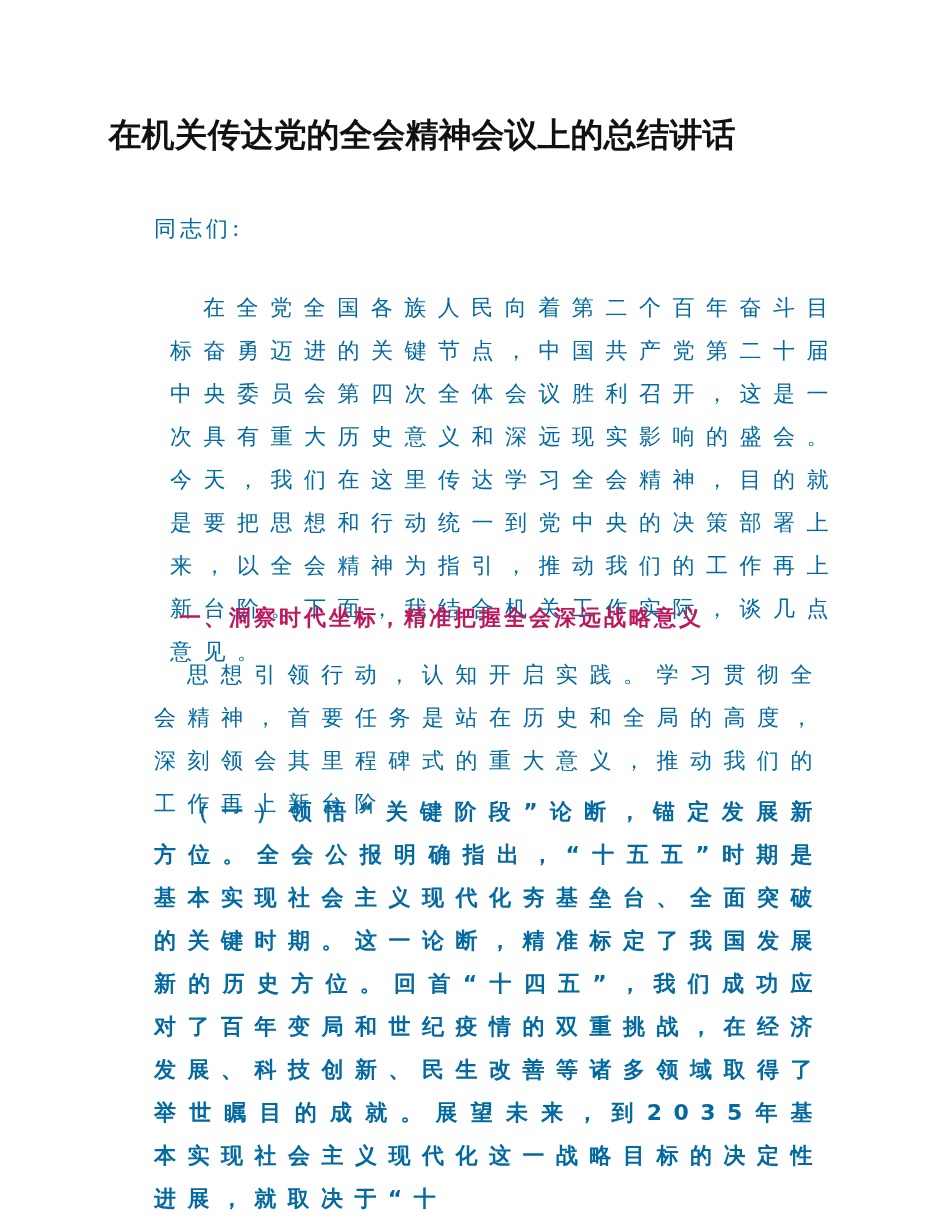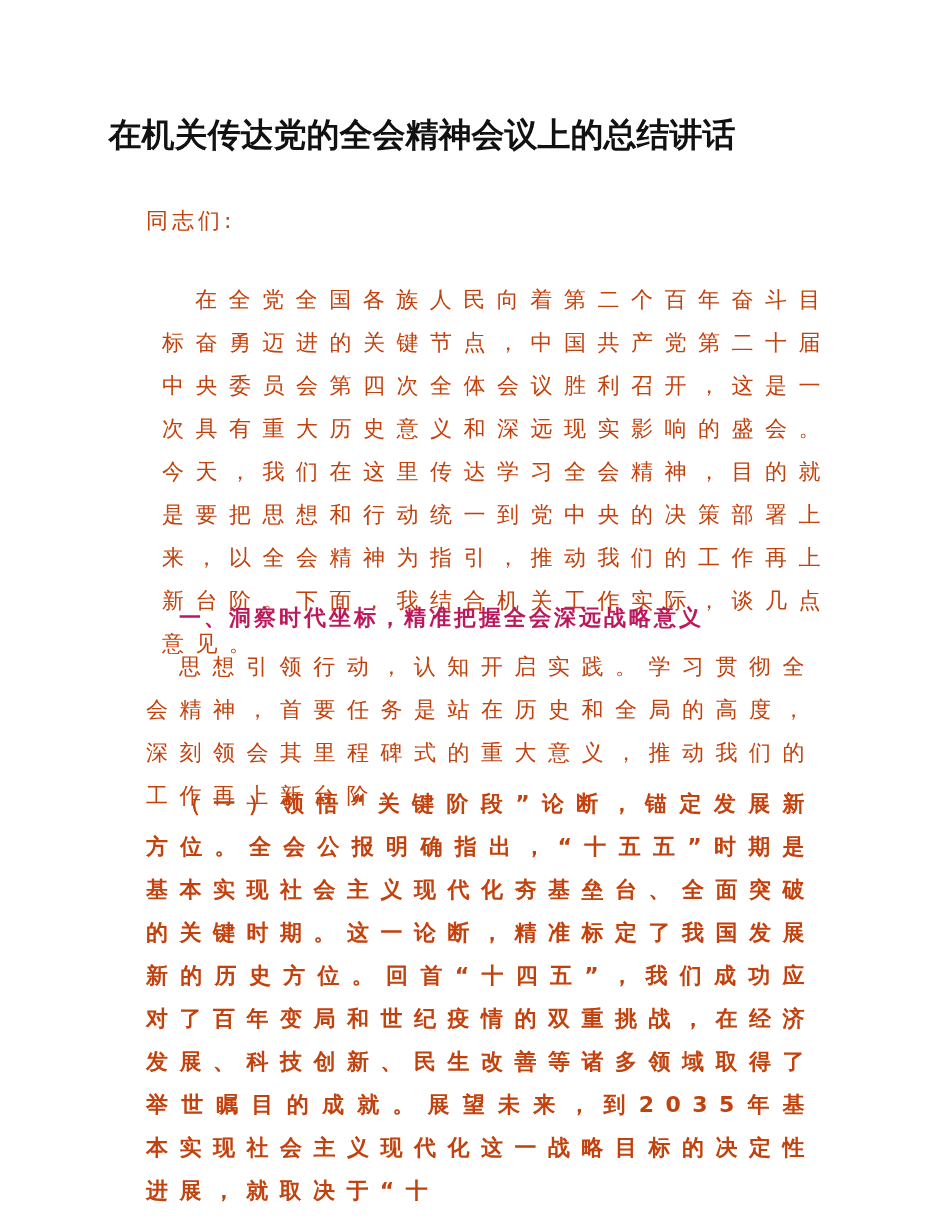--- a/index.html
+++ b/index.html
@@ -33,22 +33,22 @@
       letter-spacing: 0px;
       color: #111;
       margin: 0;
     }
     .body-text {
       font-family: "DejaVu Sans", "Liberation Sans", sans-serif;
       font-size: 22px;
       line-height: 43px;
       letter-spacing: 11.4px;
       text-align: justify;
-      margin: 4px;
-      color: #c2410c;
+      margin: 12px;
+      color: #0369a1;
     }
     .salutation {
       position: absolute;
       top: 195px;
       left: 0;
       width: 670px;
       letter-spacing: 4px;
     }
     .para-1 {
       position: absolute;

